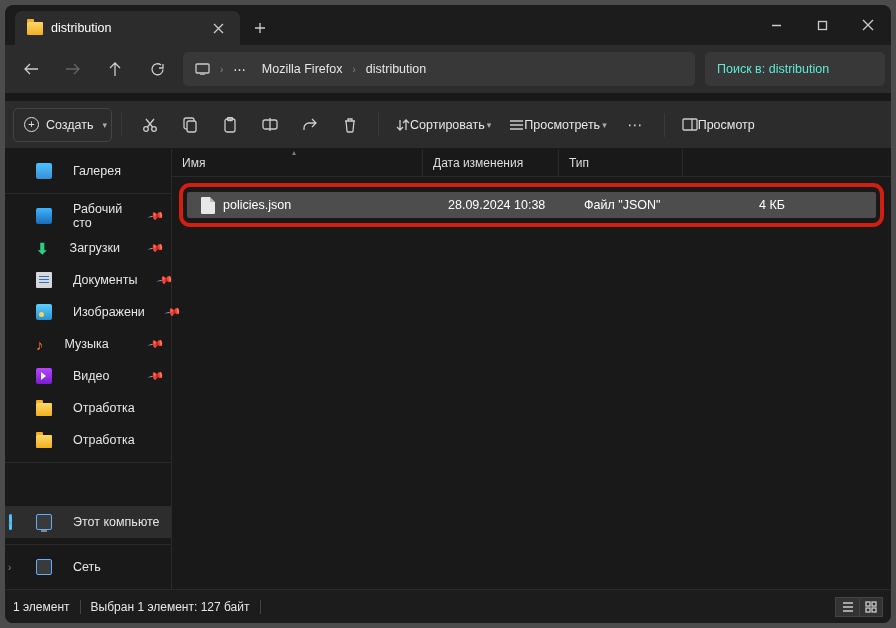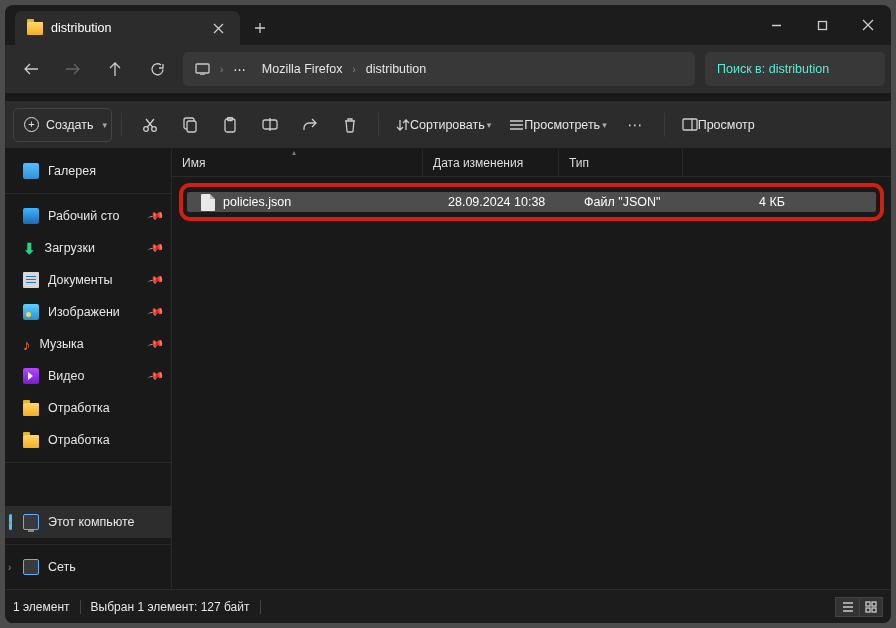--- a/index.html
+++ b/index.html
@@ -117,22 +117,22 @@
 }
 
 .body {
   flex:1; display:flex; background:#191919; overflow:hidden;
 }
 .sidebar {
   width:167px; border-right:1px solid #2a2a2a; display:flex; flex-direction:column;
   padding-top:6px; position:relative;
 }
 .side-item {
-  height:32px; display:flex; align-items:center; gap:9px;
-  padding-left:18px; padding-right:8px; color:#e6e6e6; font-size:12.5px;
+  height:32px; display:flex; align-items:center; gap:21px;
+  padding-left:31px; padding-right:8px; color:#e6e6e6; font-size:12.5px;
   position:relative;
 }
 .side-item .pin { margin-left:auto; color:#777; font-size:11px; transform:rotate(35deg); }
 .side-item.active { background:#2d2d2d; }
 .side-item.active::before {
   content:""; position:absolute; left:4px; top:8px; bottom:8px; width:3px;
   background:#4cc2ff; border-radius:2px;
 }
 .side-hr { height:1px; background:#2a2a2a; margin:6px 0; }
 .side-expand {
@@ -167,21 +167,21 @@
 .ch.name { width:251px; }
 .ch.date { width:136px; }
 .ch.type { width:124px; }
 .ch.size { flex:1; border-right:none; }
 
 .row-highlight {
   margin:6px 7px 0 7px; border:4px solid #d11f12; border-radius:11px;
   padding:5px 4px;
 }
 .filerow {
-  height:20px; background:#4d4d4d; display:flex; align-items:center;
+  height:26px; background:#4d4d4d; display:flex; align-items:center;
   color:#fff; font-size:12.5px; border-radius:2px;
 }
 .filerow .indent { width:14px; }
 .filerow .fico {
   width:14px; height:17px; background:#e8e8e8; border-radius:1px; margin-right:8px;
   position:relative;
 }
 .filerow .fico::after{content:"";position:absolute;right:0;top:0;border-left:5px solid #bbb;border-top:5px solid #4d4d4d;}
 .cell { padding-right:8px; }
 .cell.name { width:225px; }

